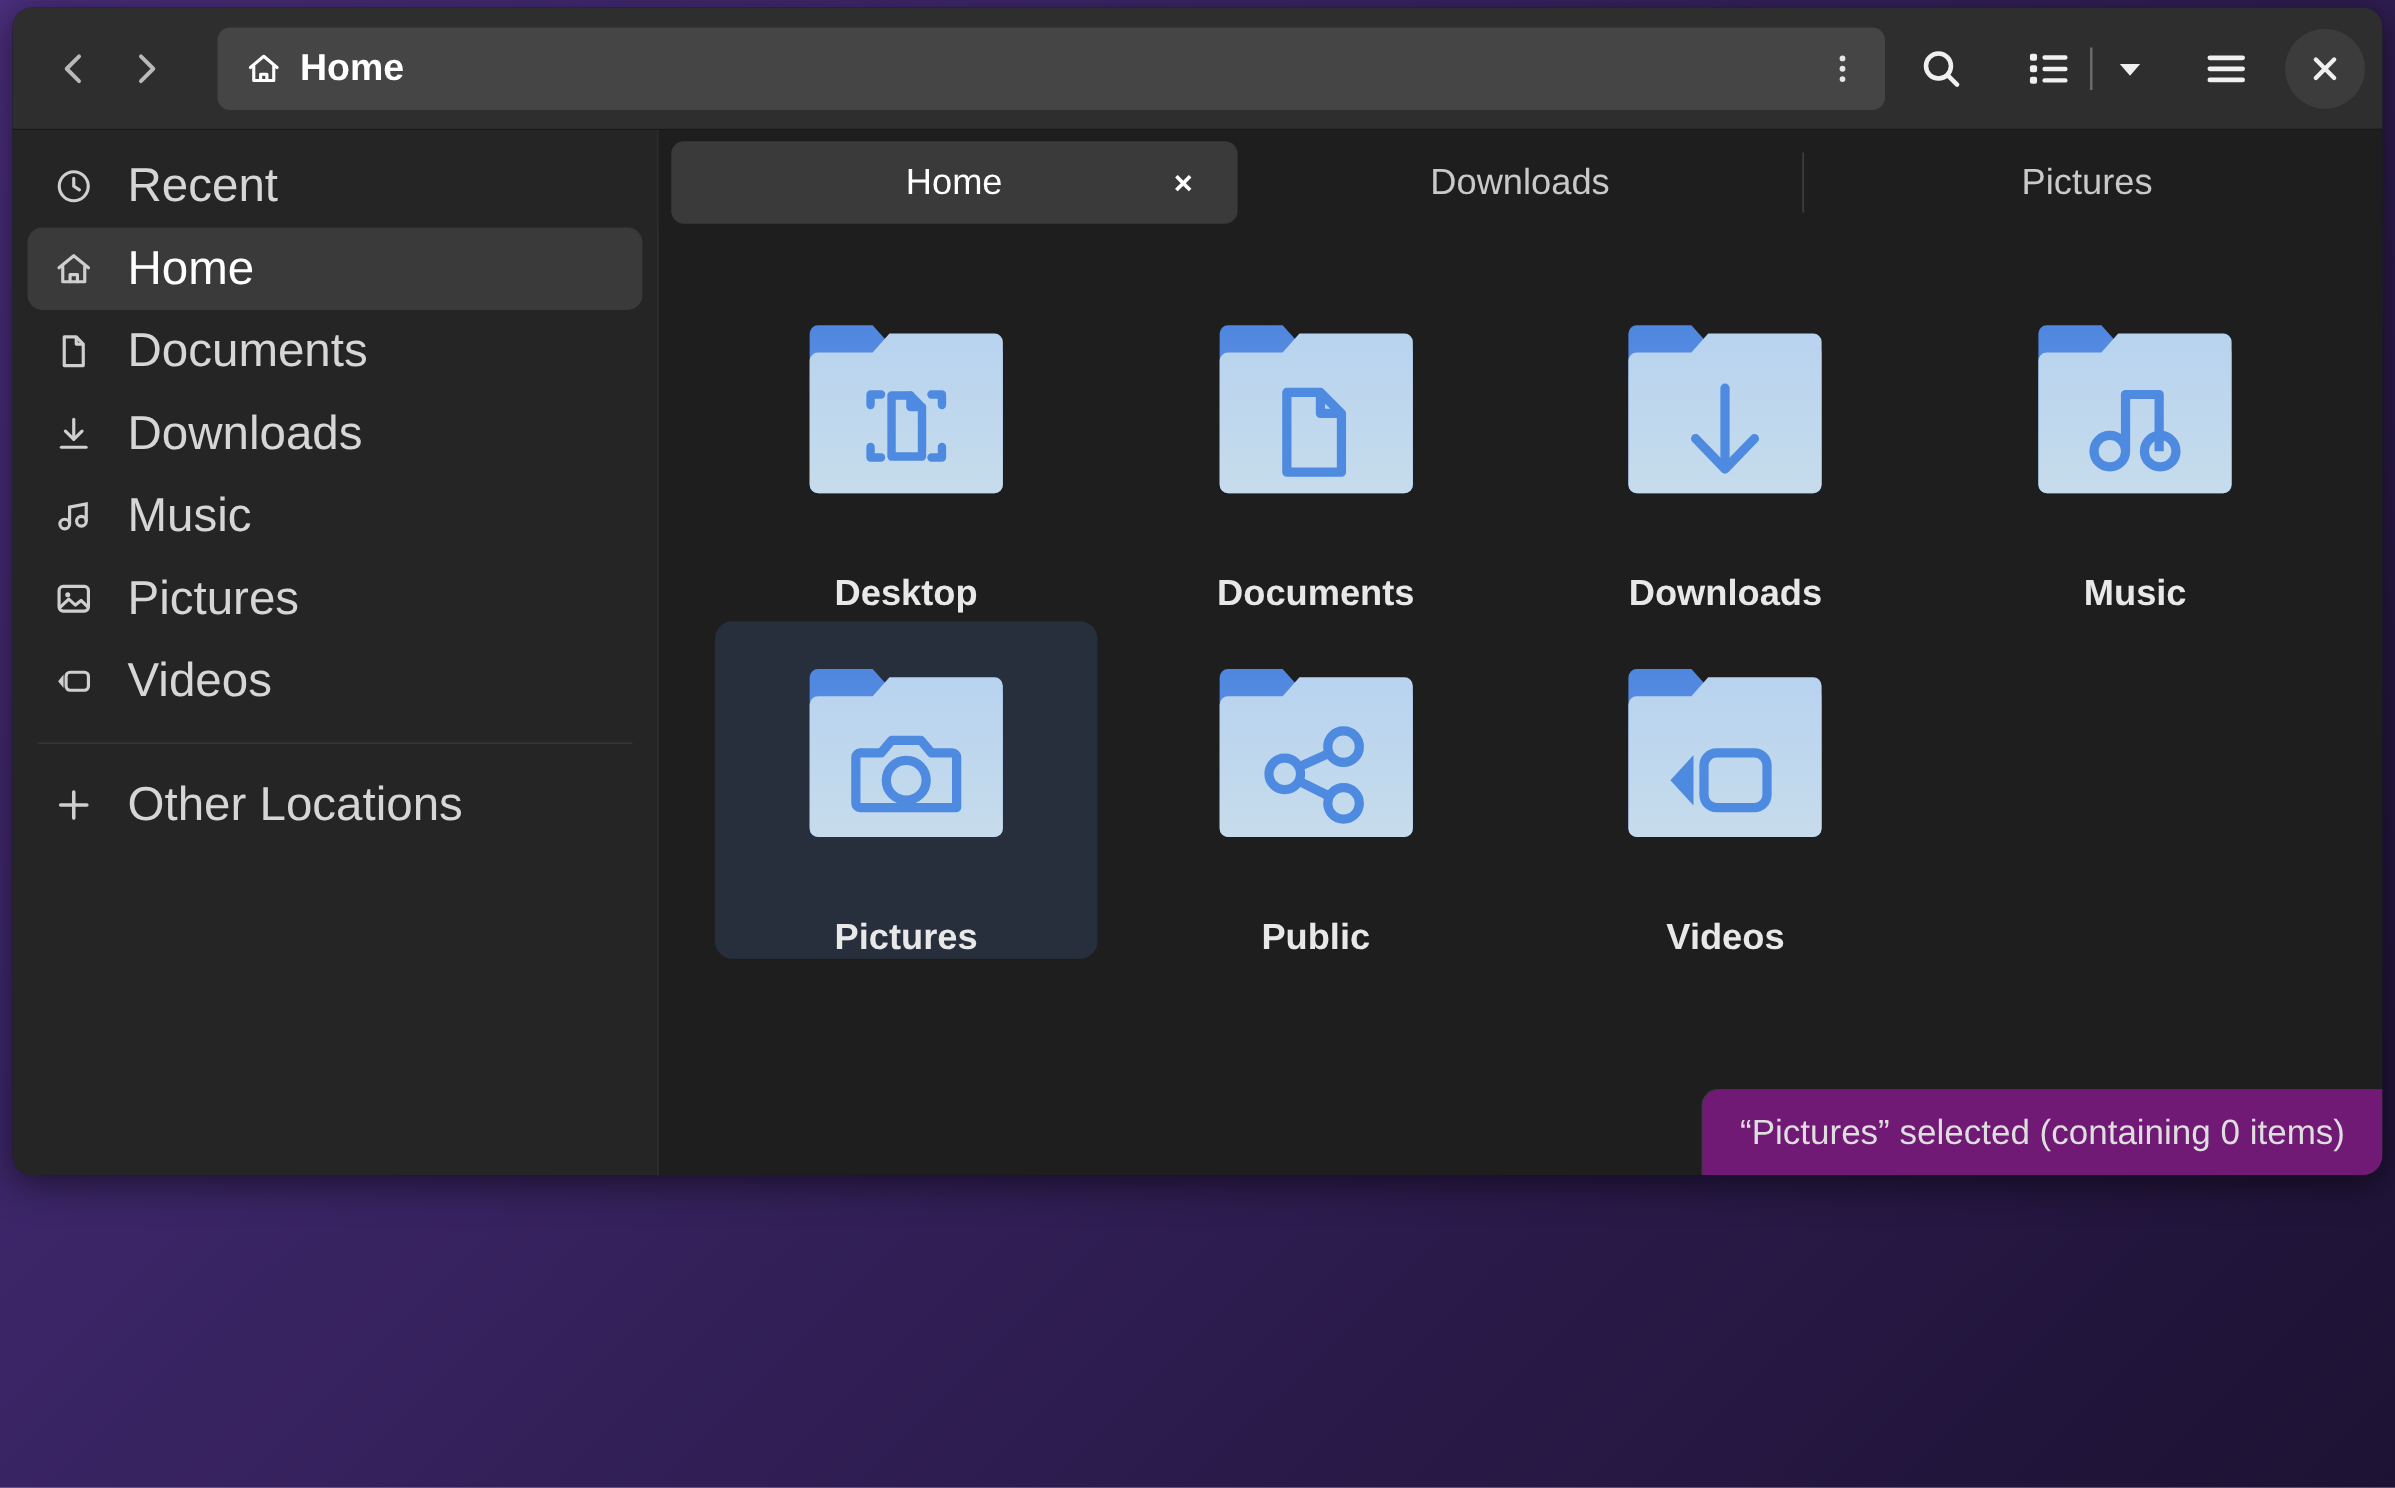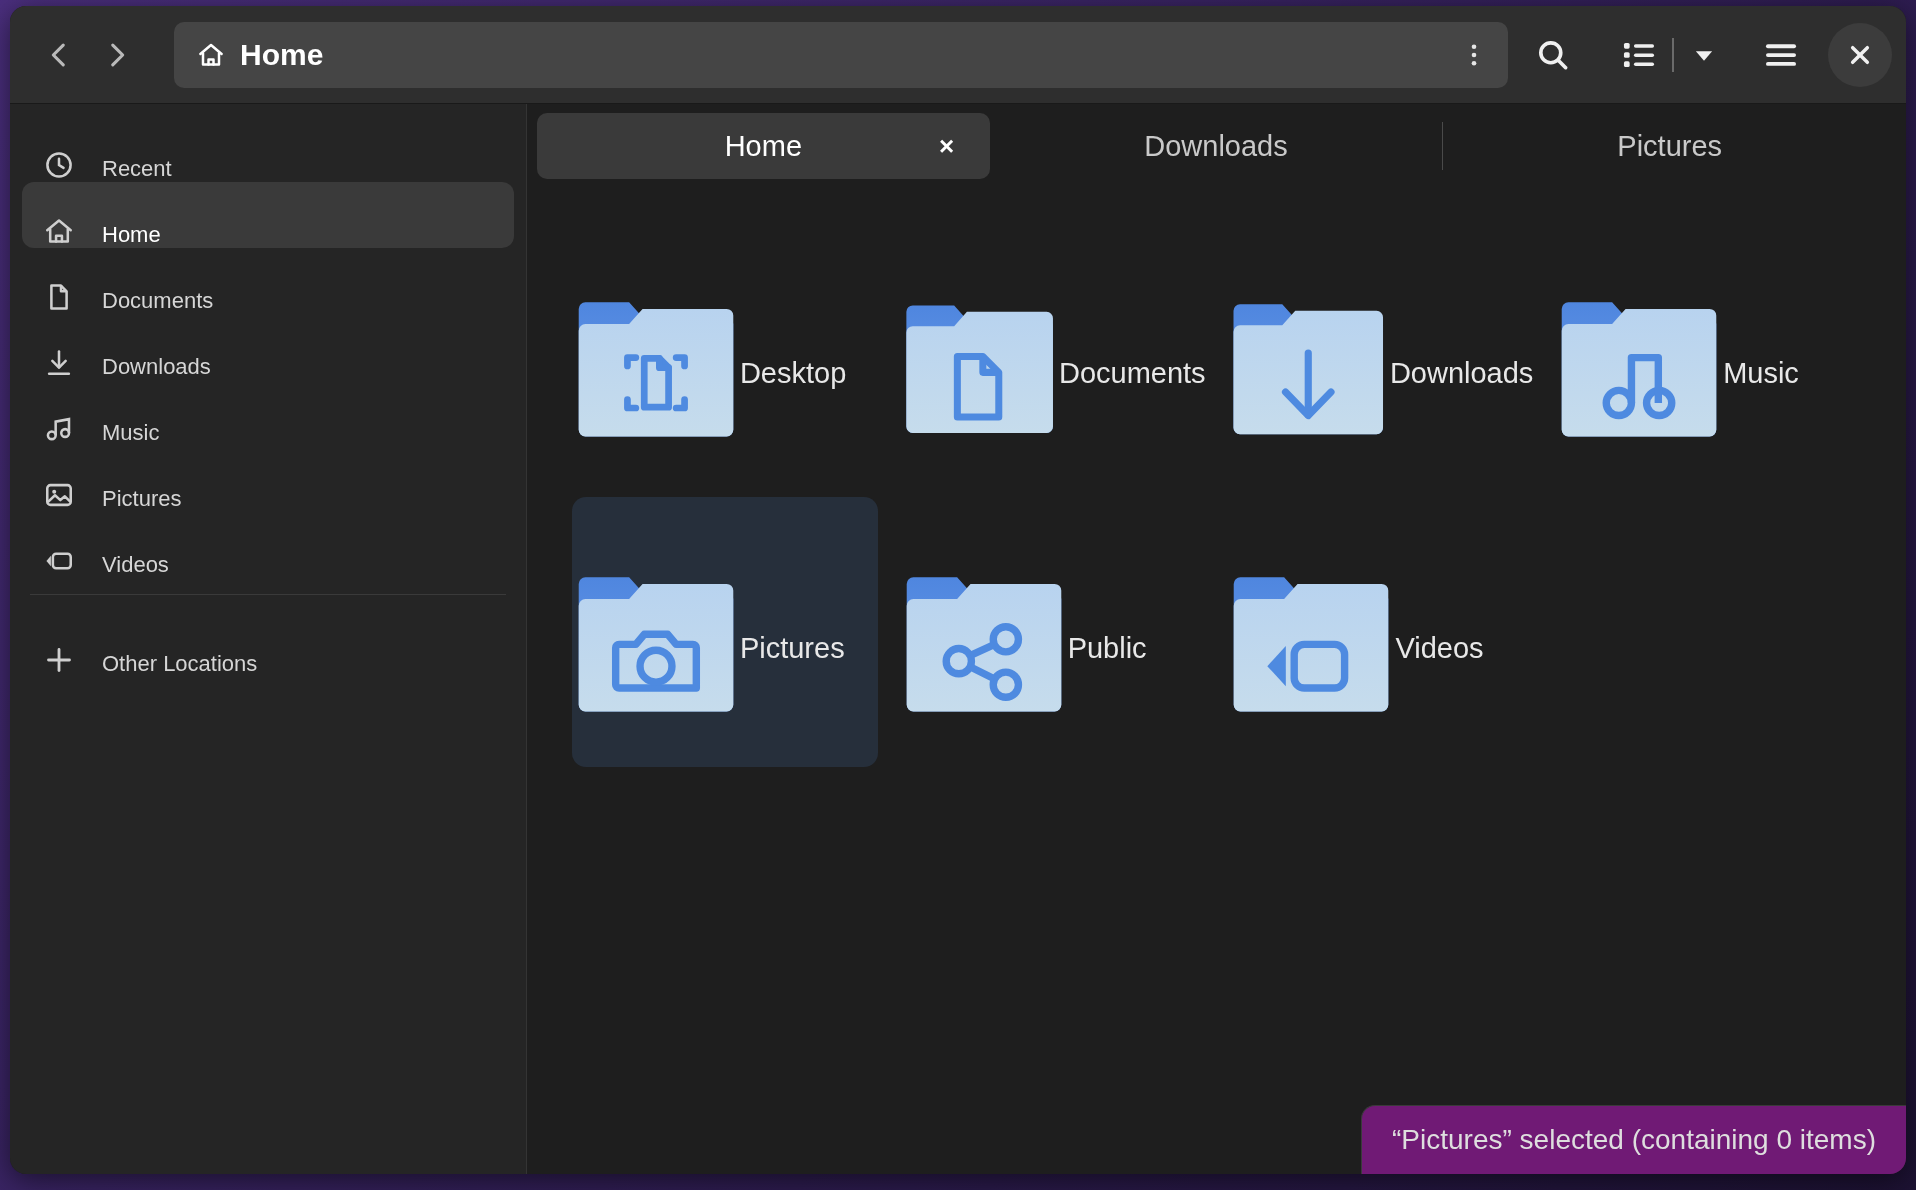--- a/index.html
+++ b/index.html
@@ -12,21 +12,21 @@
   }
 
   body {
     background: linear-gradient(135deg, #4b2f7e 0%, #3b2566 35%, #2a1a4a 70%, #1d1233 100%);
   }
 
   
   #window {
     position: absolute;
     left: 10px; top: 6px;
-    width: 1896px; height: 1168px;
+    width: 1896px; height: 934px;
     background: #1e1e1e;
     border-radius: 16px;
     overflow: hidden;
     display: flex;
     flex-direction: column;
     box-shadow: 0 6px 30px rgba(0,0,0,.55);
   }
 
   
   #headerbar {
@@ -108,27 +108,27 @@
   #sidebar {
     flex: 0 0 517px;
     width: 517px;
     background: #252525;
     border-right: 1px solid #343434;
     padding: 12px 12px 0 12px;
     overflow: hidden;
   }
   .side-item {
     display: flex;
-    align-items: flex-end;
+    align-items: center;
     gap: 26px;
     height: 66px;
     padding: 0 20px;
     border-radius: 12px;
     color: #d6d6d6;
-    font-size: 22px;
+    font-size: 38px;
     margin-bottom: 0px;
   }
   .side-item .ic {
     width: 34px; height: 34px;
     display: flex; align-items: center; justify-content: center;
     color: #cfcfcf;
     flex: 0 0 34px;
   }
   .side-item.selected {
     background: #3a3a3a;
@@ -196,28 +196,30 @@
     flex: 1 1 auto;
     padding: 40px 34px 0 34px;
     display: grid;
     grid-template-columns: repeat(4, 1fr);
     grid-auto-rows: 275px;
     align-content: start;
     min-height: 0;
   }
   .tile {
     display: flex;
+    flex-direction: column;
     align-items: center;
-    justify-content: flex-start;
+    justify-content: space-between;
     padding-top: 18px;
     border-radius: 14px;
     align-self: start;
     justify-self: center;
     width: 306px;
     height: 270px;
+    font-weight: bold;
   }
   .tile.selected { background: #262f3b; }
   .tile .label {
     margin-top: 14px;
     color: #e8e8e8;
     font-size: 29px;
     text-align: center;
     white-space: nowrap;
   }
   .tile .folder { width: 168px; height: 168px; display:block; }

